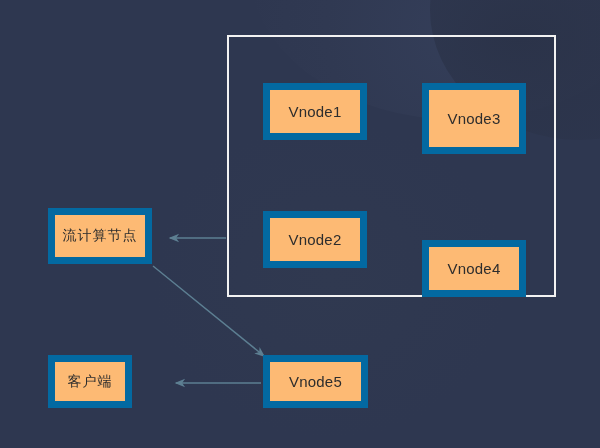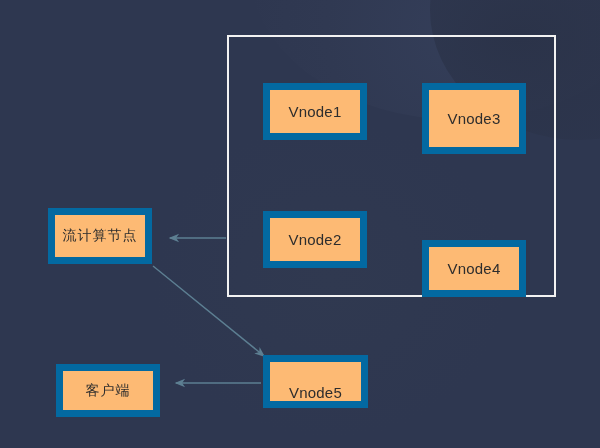--- a/index.html
+++ b/index.html
@@ -71,23 +71,23 @@
   }
   .node.cjk {
     font-size: 14px;
     letter-spacing: 1px;
   }
 
   .node-vnode1 { left: 263px; top:  83px; width: 104px; height: 57px; }
   .node-vnode2 { left: 263px; top: 211px; width: 104px; height: 57px; text-align: center; }
   .node-vnode3 { left: 422px; top:  83px; width: 104px; height: 71px; }
   .node-vnode4 { left: 422px; top: 211px; width: 104px; height: 57px; margin-top: 29px; }
-  .node-vnode5 { left: 263px; top: 355px; width: 105px; height: 53px; align-items: flex-end; }
+  .node-vnode5 { left: 263px; top: 355px; width: 105px; height: 53px; }
   .node-stream { left:  48px; top: 208px; width: 104px; height: 56px; text-align: center; }
-  .node-client { left:  48px; top: 364px; width: 104px; height: 53px; margin-left: 8px; }
+  .node-client { left:  48px; top: 355px; width: 84px; height: 53px; }
 
   
   .edges {
     position: absolute;
     left: 0;
     top: 0;
     width: 600px;
     height: 448px;
     pointer-events: none;
   }

